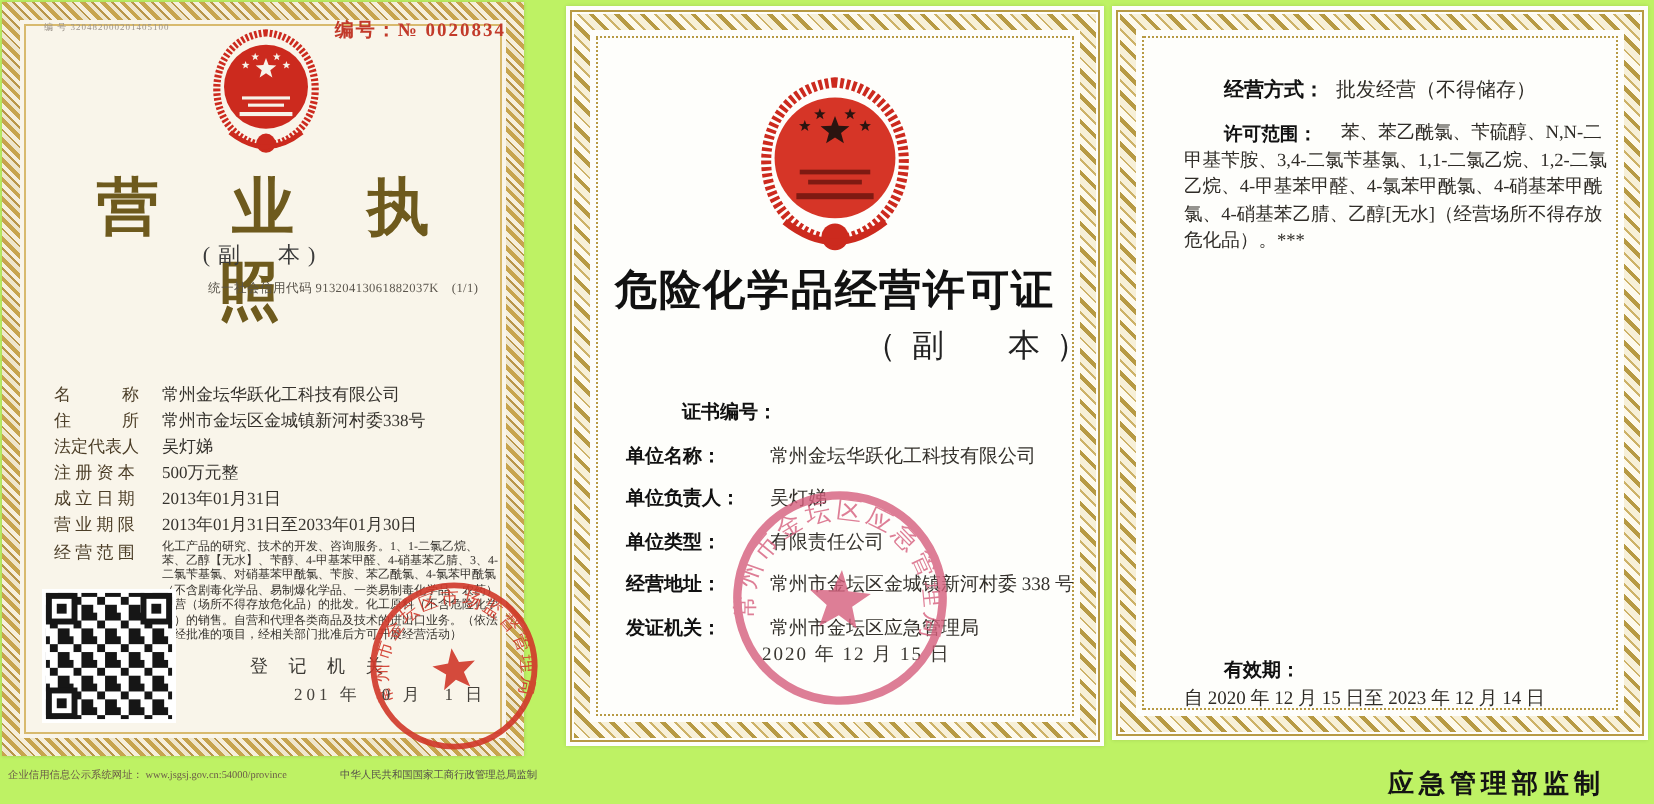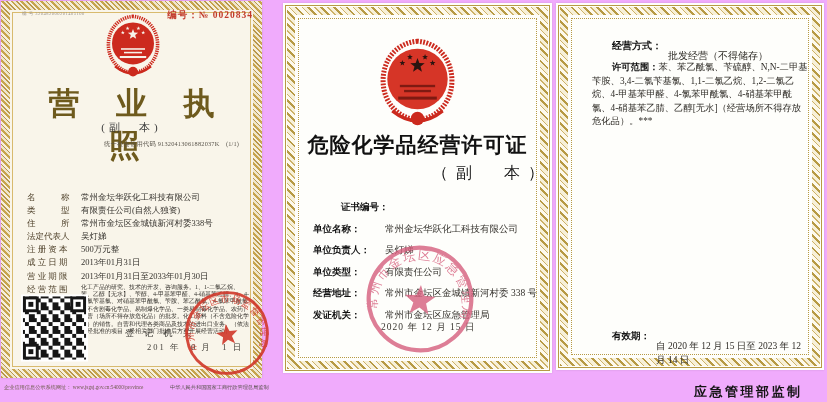--- a/index.html
+++ b/index.html
@@ -1,16 +1,16 @@
 <!DOCTYPE html>
 <html><head>
 <meta charset="utf-8">
 <style>
   html,body{margin:0;padding:0;background:#ffffff;}
-  .stage{position:relative;width:827px;height:402px;background:#f0abfc;overflow:hidden;
+  .stage{position:relative;width:827px;height:402px;background:#bef264;overflow:hidden;
          font-family:"Liberation Serif","DejaVu Serif",serif;color:#2c2c2c;}
   .doc{position:absolute;}
   
   .doc-left{left:1px;top:1px;width:261px;height:377px;background:#f9f5ea;box-shadow:0 0 2px rgba(0,0,0,.15);}
   .doc-left .orn{position:absolute;inset:0;border:9px solid transparent;
     border-image:repeating-linear-gradient(45deg,#c7a44e 0 2px,#efe6cc 2px 4px,#b9964a 4px 5px,#f6efdc 5px 7px) 9;}
   .doc-left .innerline{position:absolute;inset:11px;border:1px solid #d8ba6e;}
   .tiny-serial{position:absolute;left:21px;top:10px;font-size:4.5px;color:#9b938a;letter-spacing:.5px;}
   .red-serial{position:absolute;right:9px;top:8px;font-size:9.5px;font-weight:bold;color:#c23a2a;letter-spacing:1px;}
   .emblem-l{position:absolute;left:102px;top:12px;width:60px;height:68px;}
@@ -45,25 +45,25 @@
   .hz-fields{position:absolute;left:30px;top:199px;right:14px;}
   .hz-row{display:flex;margin-bottom:11px;font-size:9.5px;line-height:10.5px;}
   .hz-row .lab{flex:0 0 72px;font-weight:bold;color:#111;font-family:"Liberation Sans",sans-serif;}
   .hz-row .val{color:#33302b;}
   .hz-row.indent .lab{flex:0 0 100px;padding-left:28px;box-sizing:border-box;}
   .hz-date{position:absolute;left:98px;top:318px;font-size:9.5px;color:#3a3731;letter-spacing:1px;}
   .stamp-m{left:81px;top:240px;width:112px;height:112px;transform:rotate(4deg);opacity:.8;}
   
   .rt-row{position:absolute;left:36px;right:16px;display:flex;font-size:10px;line-height:14px;}
   .rt-row .lab{font-weight:bold;color:#111;font-family:"Liberation Sans",sans-serif;white-space:nowrap;margin-right:6px;padding-left:20px;}
-  .rt-row .val{color:#2f2c27;margin-top:10px;}
+  .rt-row .val{color:#2f2c27;}
   .rt-mode{top:36px;}
   .rt-scope{top:58px;display:block;font-size:9.3px;line-height:13.5px;}
-  .rt-scope .lab{float:left;margin-right:0;}
-  .rt-valid{top:326px;font-size:9.5px;}
+  .rt-scope .lab{float:left;margin-right:12px;}
+  .rt-valid{top:326px;font-size:9.5px;flex-direction:column;}
   .foot-right{position:absolute;left:694px;top:383px;font-size:13px;font-weight:bold;letter-spacing:2.5px;
     color:#141414;font-family:"Liberation Sans",sans-serif;}
   svg text{font-family:"Liberation Sans",sans-serif;}
 </style>
 </head>
 <body>
 
 <svg width="0" height="0" style="position:absolute" aria-hidden="true">
   <defs>
     <polygon id="star5" points="0,-9 2.2,-3.1 8.6,-2.8 3.6,1.2 5.3,7.3 0,3.8 -5.3,7.3 -3.6,1.2 -8.6,-2.8 -2.2,-3.1"></polygon>
@@ -103,24 +103,20 @@
     </svg>
 
     <div class="bl-title">营 业 执 照</div>
     <div class="bl-sub">(副　本)</div>
     <div class="credit-line">统一社会信用代码 91320413061882037K　(1/1)</div>
 
     <div class="bl-fields">
       <div class="bl-row">
         <span class="lab">名　　　称</span>
         <span class="val">常州金坛华跃化工科技有限公司</span>
-      </div>
-      <div class="bl-row">
-        <span class="lab">类　　　型</span>
-        <span class="val">有限责任公司(自然人独资)</span>
       </div>
       <div class="bl-row">
         <span class="lab">住　　　所</span>
         <span class="val">常州市金坛区金城镇新河村委338号</span>
       </div>
       <div class="bl-row">
         <span class="lab">法定代表人</span>
         <span class="val">吴灯娣</span>
       </div>
       <div class="bl-row">

